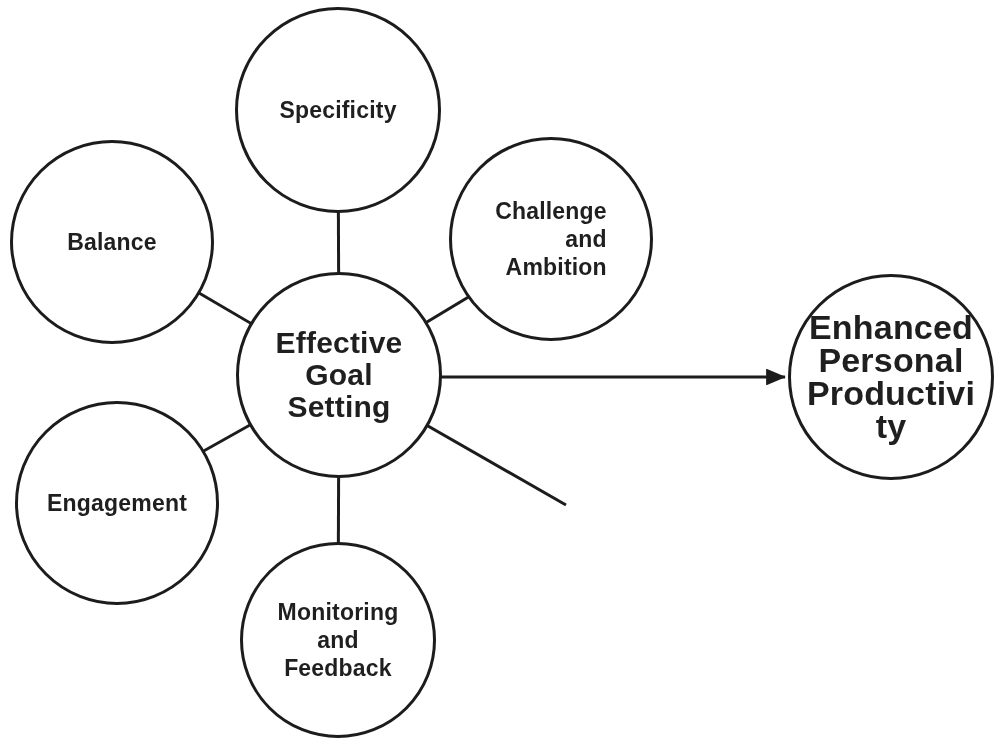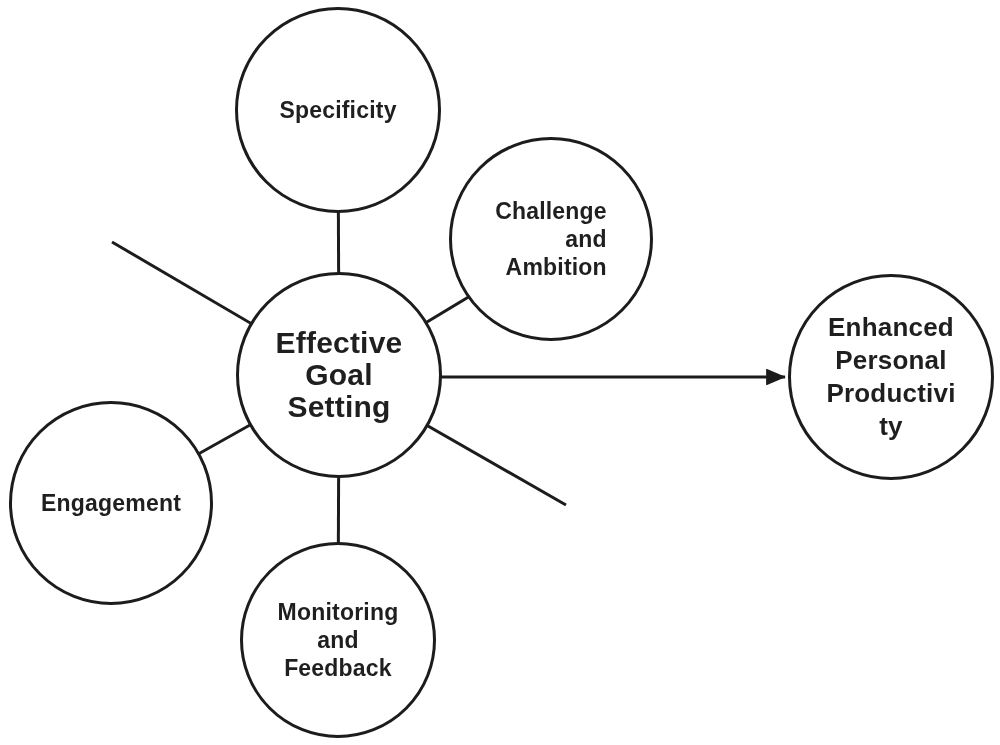--- a/index.html
+++ b/index.html
@@ -40,21 +40,21 @@
     text-align: center;
     color: var(--text);
     font-weight: bold;
   }
   .node .label {
     white-space: pre-line;
     letter-spacing: 0.2px;
   }
   .node-sat   { font-size: 23px; line-height: 28px; }
   .node-hub   { font-size: 30px; line-height: 32px; }
-  .node-outcome { font-size: 26px; line-height: 33px; }
+  .node-outcome { font-size: 34px; line-height: 33px; }
 </style>
 </head>
 <body>
 
 <div class="canvas">
 
   <svg class="connector-svg" viewBox="0 0 1000 745">
     <defs>
       <marker id="arrowhead" markerWidth="7" markerHeight="5.6" refX="6.3" refY="2.8" orient="auto">
         <path d="M0,0 L6.6,2.8 L0,5.6 z" fill="#1c1c1c"></path>
@@ -72,28 +72,31 @@
   <div class="node node-sat" style="left:235px; top:7px; width:206px; height:206px;">
     <div class="label">Specificity</div>
   </div>
 
   <div class="node node-sat" style="left:449px; top:137px; width:204px; height:204px;text-align:right;">
     <div class="label">Challenge
 and
 Ambition</div>
   </div>
 
+  <div class="node node-sat" style="left:10px; top:140px; width:204px; height:204px;">
+    <div class="label">Balance</div>
+  </div>
 
   <div class="node node-hub" style="left:236px; top:272px; width:206px; height:206px;">
     <div class="label">Effective
 Goal
 Setting</div>
   </div>
 
-  <div class="node node-sat" style="left:9px; top:401px; width:204px; height:204px;justify-content:center;">
+  <div class="node node-sat" style="left:15px; top:401px; width:204px; height:204px;justify-content:center;">
     <div class="label">Engagement</div>
   </div>
 
 
   <div class="node node-sat" style="left:240px; top:542px; width:196px; height:196px;">
     <div class="label">Monitoring
 and
 Feedback</div>
   </div>
 

